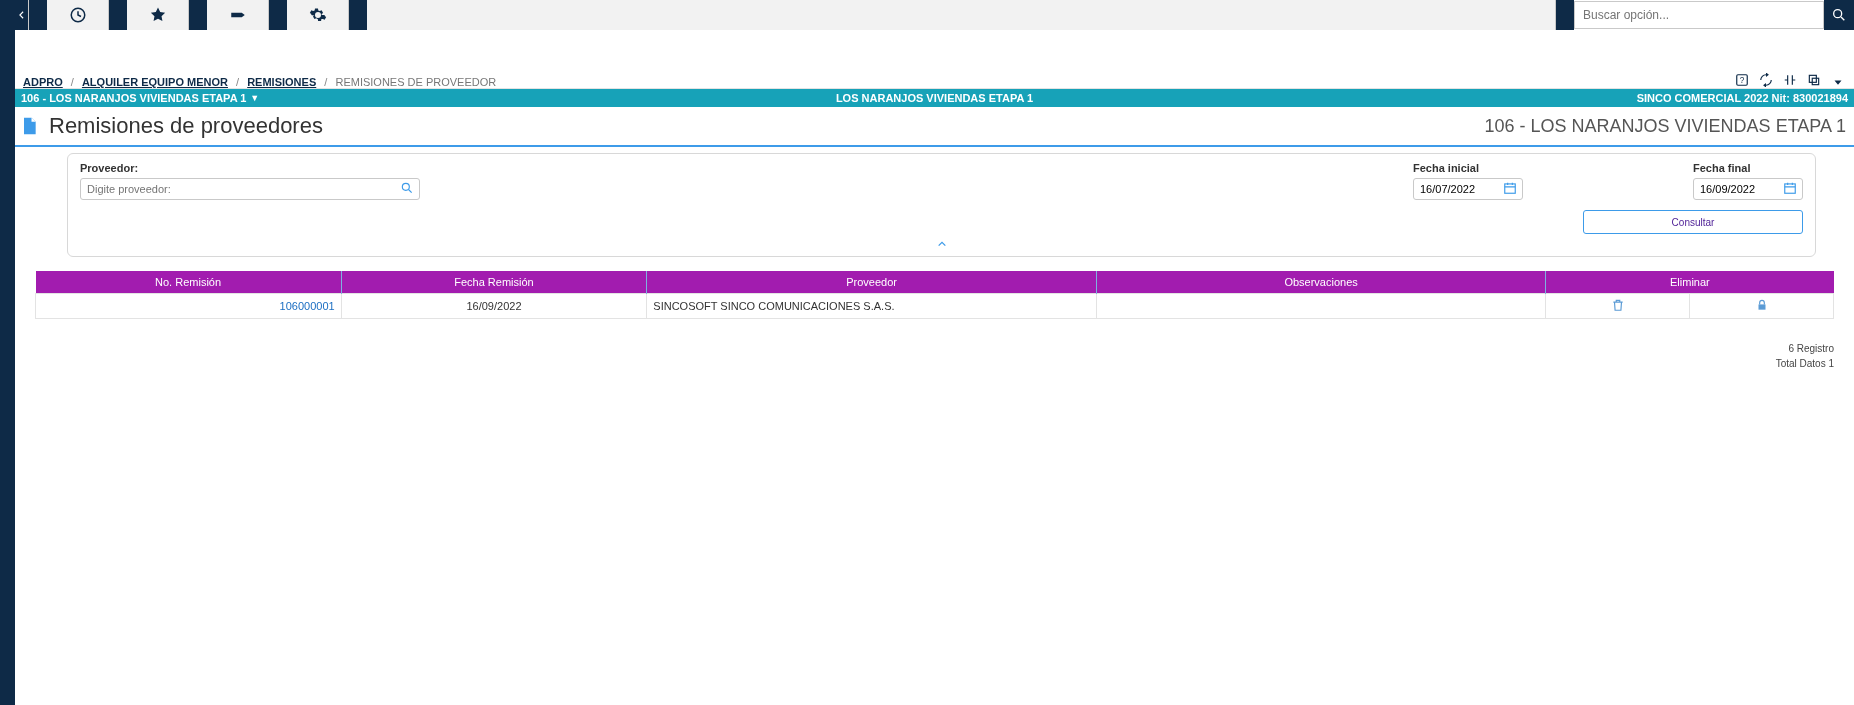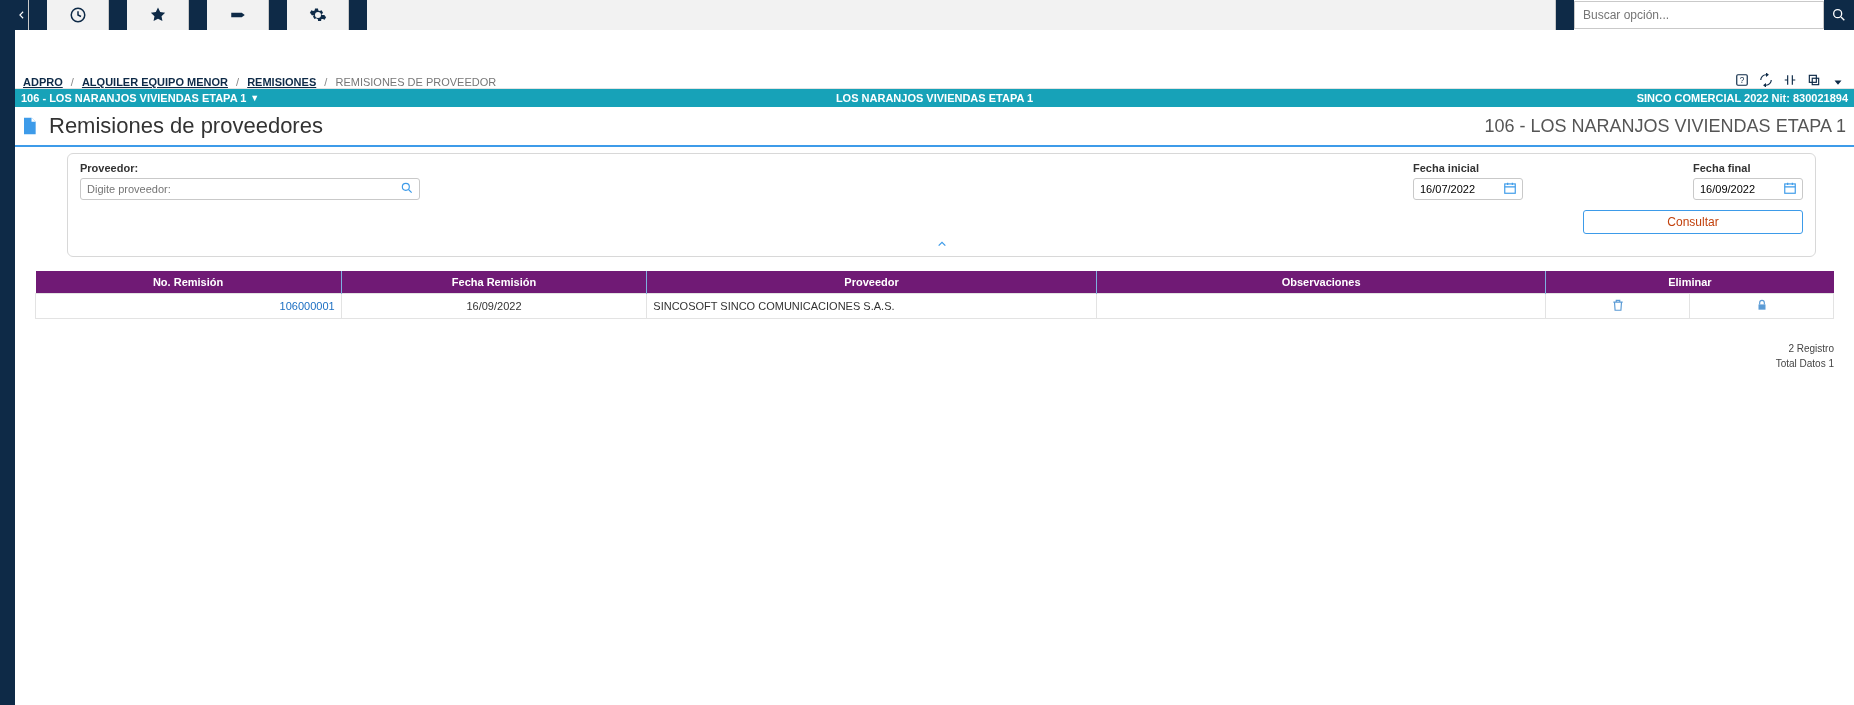--- a/index.html
+++ b/index.html
@@ -59,27 +59,27 @@
 .prov-input { position:relative; width:340px; }
 .prov-input input { width:100%; height:22px; border:1px solid #c9c9c9; border-radius:3px; padding:0 24px 0 6px; font-size:11px; color:#999;}
 .prov-input .lookup { position:absolute; right:4px; top:3px; width:16px; height:16px; cursor:pointer;}
 .prov-input .lookup svg { width:14px; height:14px; fill:#3d9be9; }
 .date-input { position:relative; width:110px; }
 .date-input input { width:100%; height:22px; border:1px solid #c9c9c9; border-radius:3px; padding:0 22px 0 6px; font-size:11px;}
 .date-input .cal { position:absolute; right:4px; top:3px; width:16px; height:16px; cursor:pointer;}
 .date-input .cal svg { width:14px; height:14px; fill:#3d9be9;}
 .fgroup.right { margin-left:auto; }
 .consult-wrap { display:flex; justify-content:flex-end; margin-top:10px;}
-.consult-btn { width:220px; height:24px; border:1px solid #3d9be9; background:#fff; color:#c2410c; border-radius:3px; font-size:12px; cursor:pointer;}
+.consult-btn { width:220px; height:24px; border:1px solid #3d9be9; background:#fff; color:#4c1d95; border-radius:3px; font-size:10px; cursor:pointer;}
 .collapse-caret { text-align:center; margin-top:4px; color:#3d9be9; font-size:12px; cursor:pointer;}
 
 
 .grid-wrap { margin:14px 20px 0 20px; }
 table.grid { width:100%; border-collapse:collapse; }
-table.grid thead th { background:#701a75; color:#fff; font-weight:bold; font-size:11px; padding:5px 0; text-align:center; border-right:1px solid #7eb1df;}
+table.grid thead th { background:#a21caf; color:#fff; font-weight:normal; font-size:11px; padding:5px 0; text-align:center; border-right:1px solid #7eb1df;}
 table.grid thead th:last-child { border-right:none;}
 table.grid tbody td { border:1px solid #e3e3e3; padding:4px 6px; font-size:11px; }
 table.grid tbody td.link { color:#1b6ec2; text-align:right; cursor:pointer;}
 table.grid tbody td.center { text-align:center;}
 .row-icon { display:inline-flex; width:14px; height:14px; cursor:pointer;}
 .row-icon svg { width:14px; height:14px; fill:#5b9bd5;}
 
 
 .footer-counts { text-align:right; margin:24px 20px 0 0; font-size:10px; color:#444;}
 .footer-counts div { margin-bottom:4px;}
@@ -273,18 +273,18 @@
                     <path d="M8 11V8a4 4 0 018 0v3" fill="none" stroke="#5b9bd5" stroke-width="2"></path>
                   </svg>
               </span>
             </td>
           </tr>
         </tbody>
       </table>
     </div>
 
     <div class="footer-counts">
-      <div>2 Registro</div>
+      <div>6 Registro</div>
       <div>Total Datos 1</div>
     </div>
 
   </div>
 </div>
 
 </body></html>

